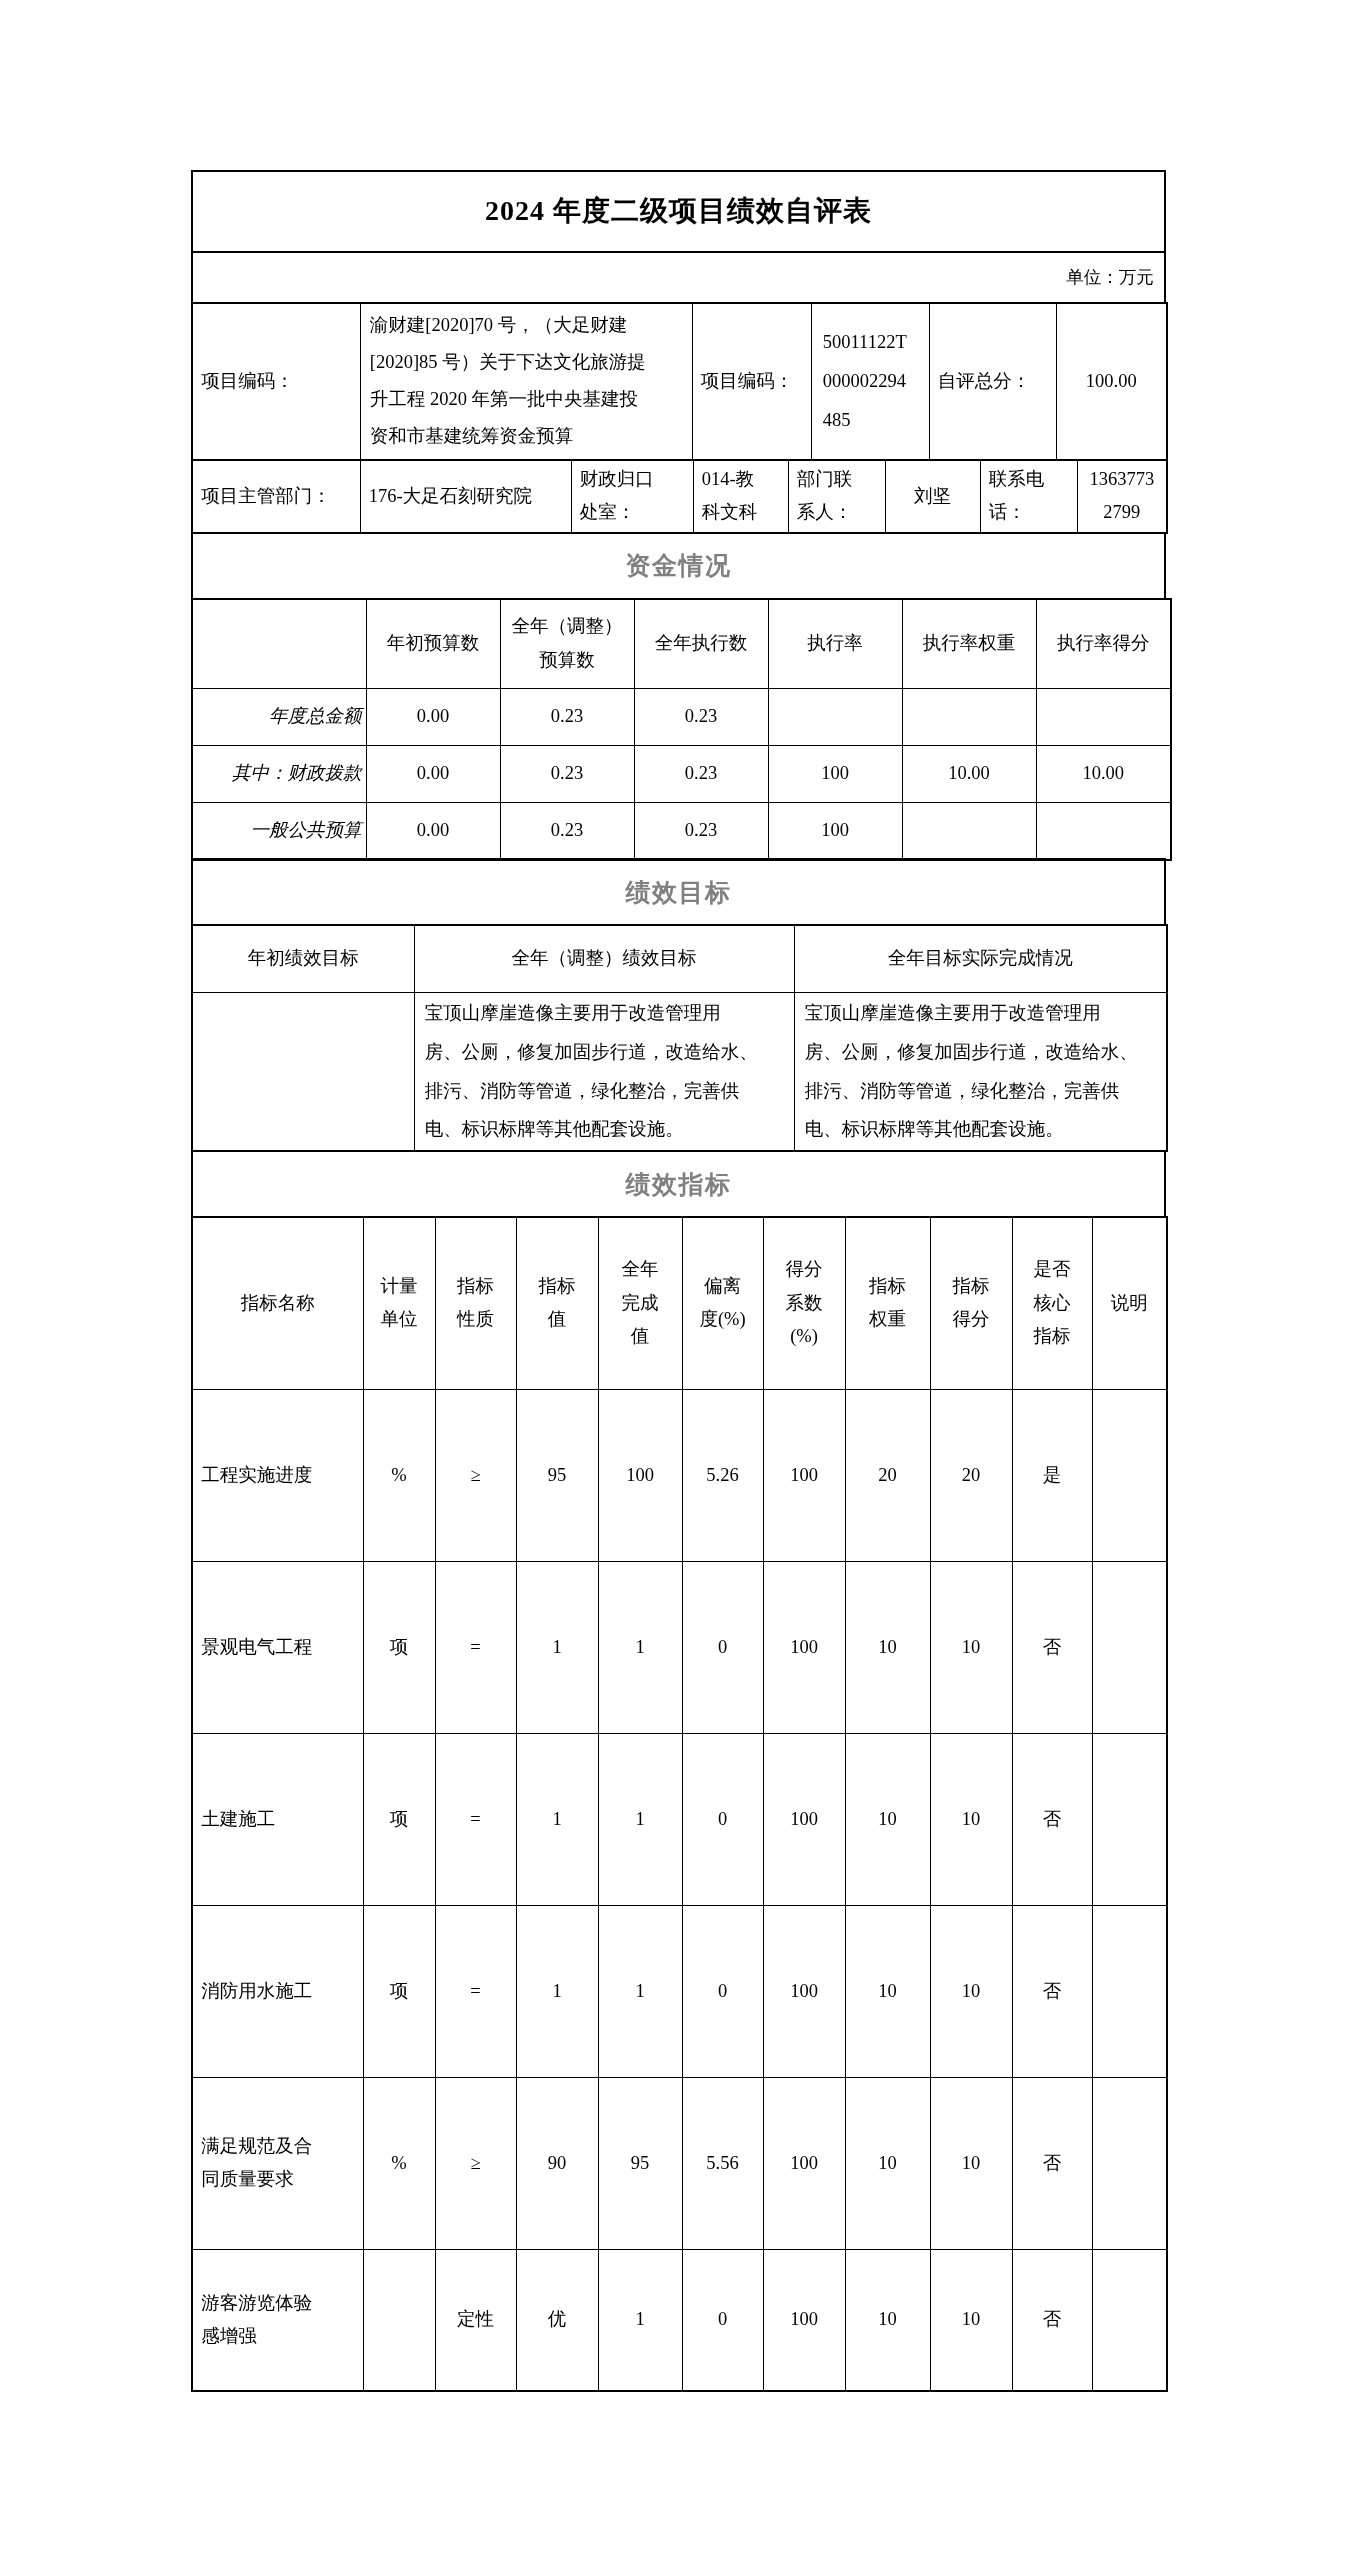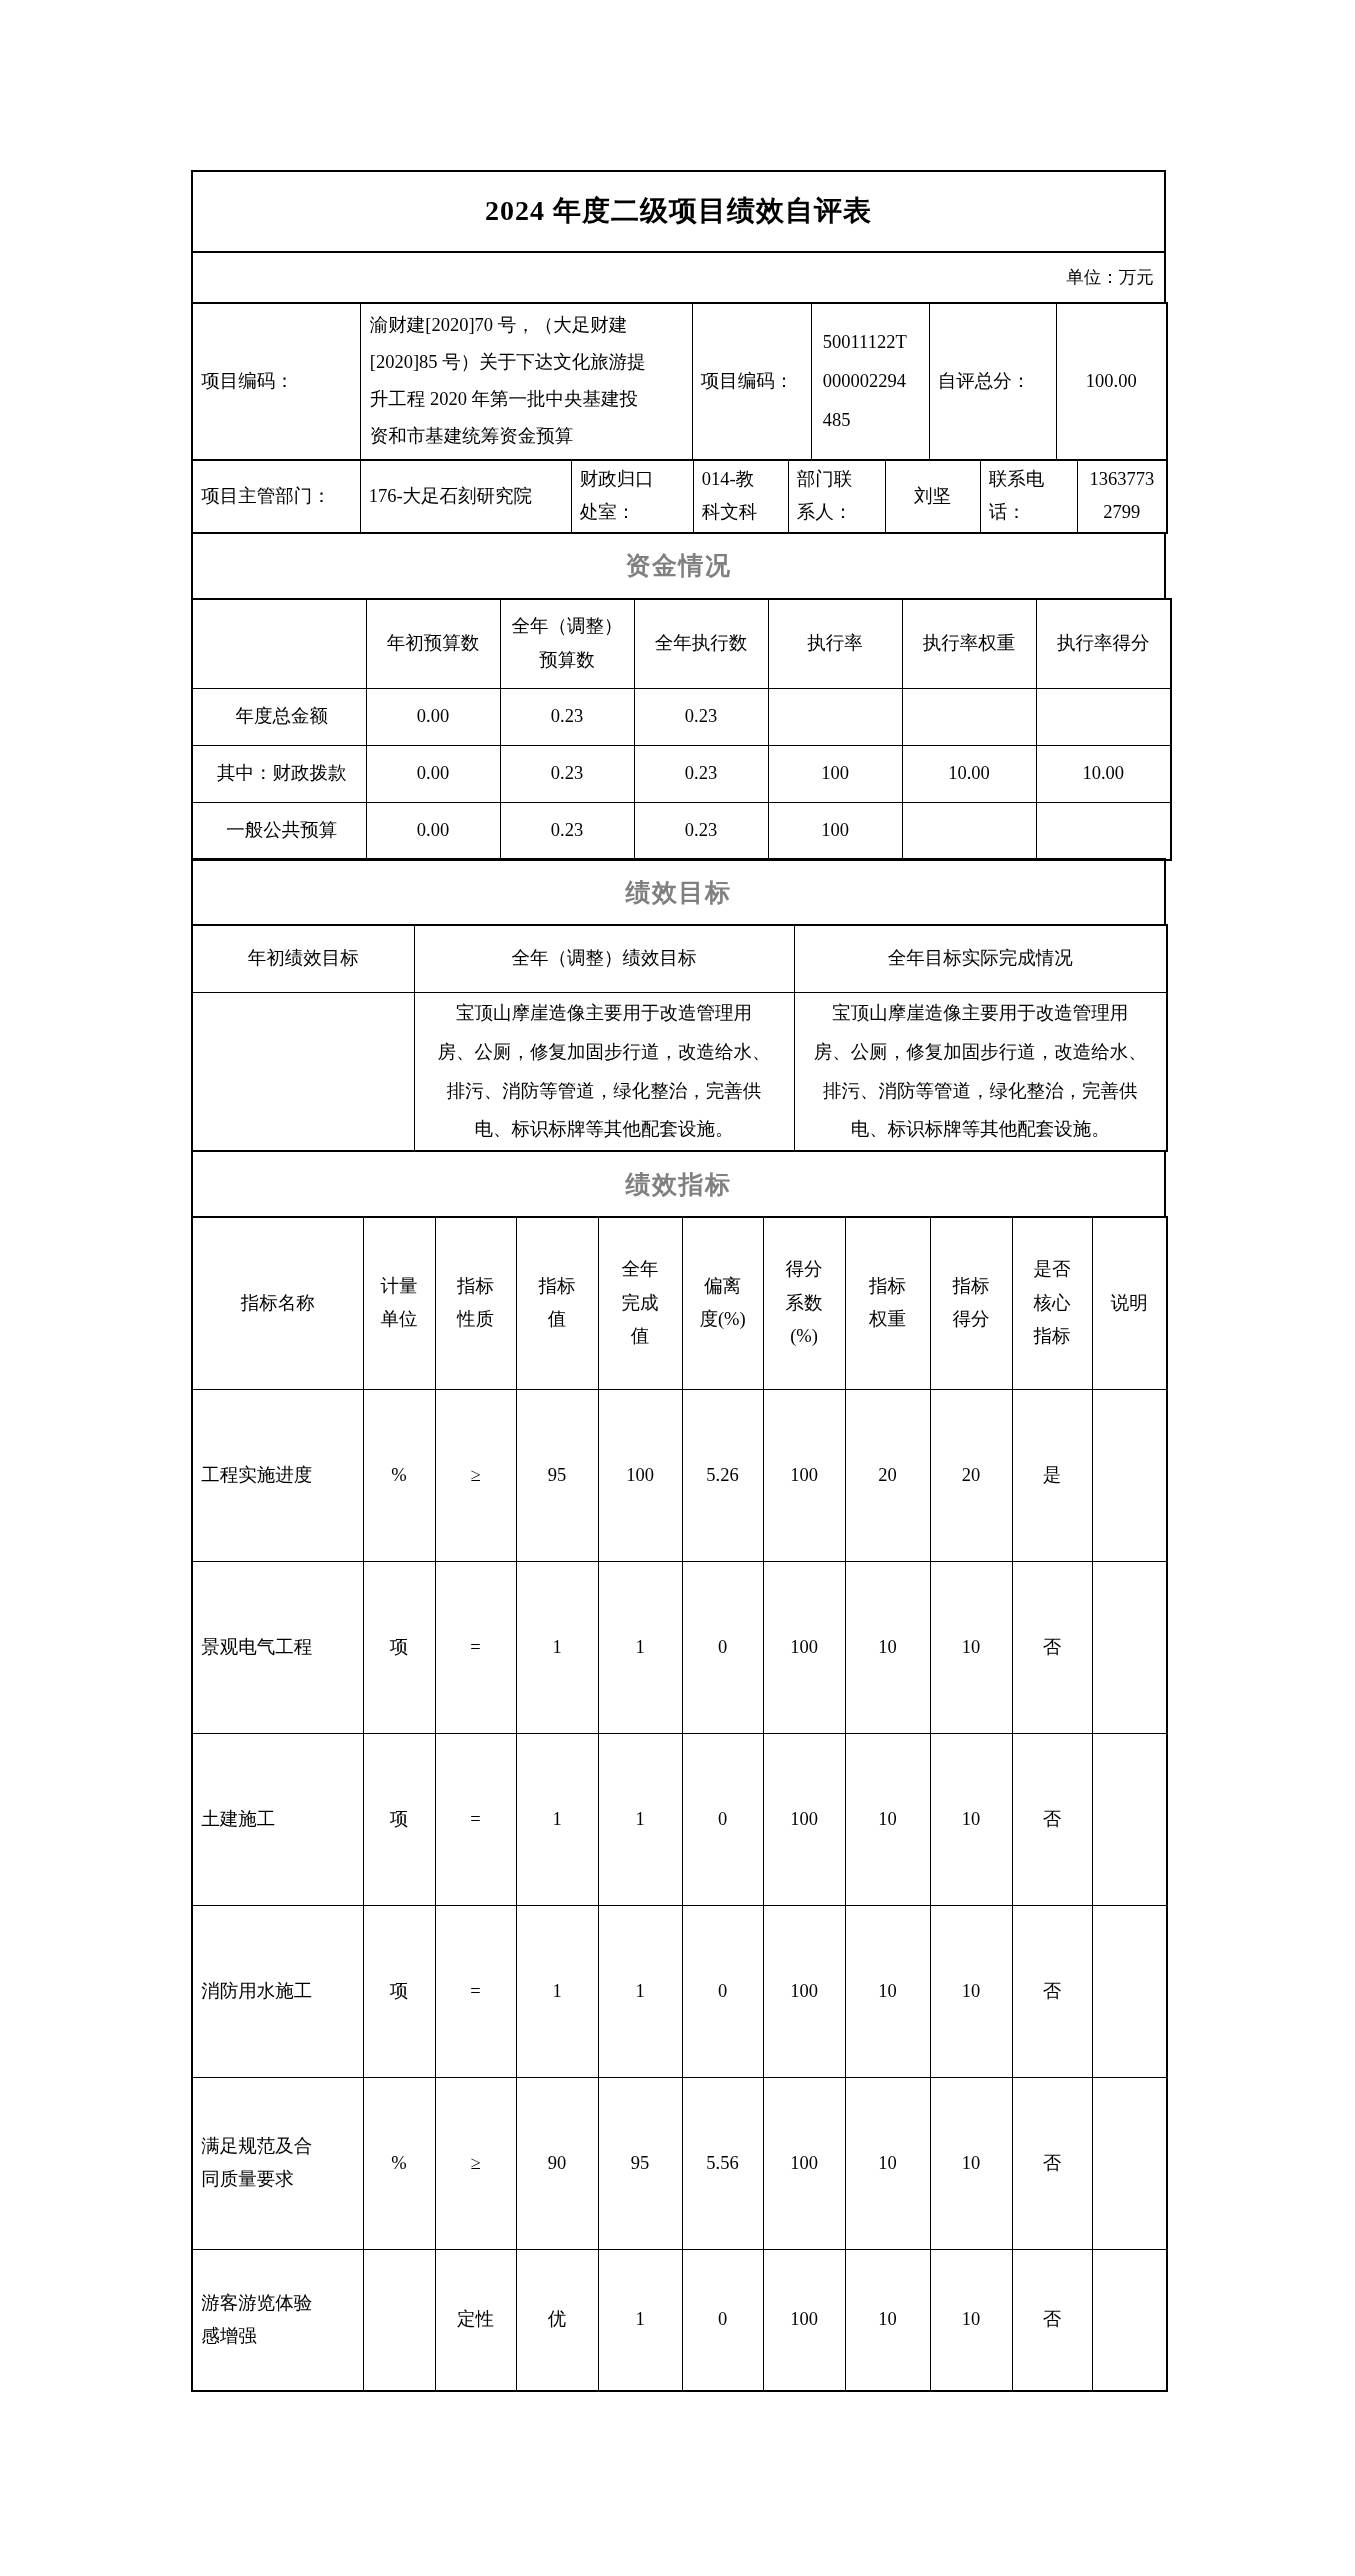--- a/index.html
+++ b/index.html
@@ -23,25 +23,25 @@
   .info2 tr{height:73px;}
   .lbl{text-align:left;padding-left:8.2px;}
   .val-name{text-align:left;padding:0 9.3px;line-height:2;}
   .code{text-align:left;padding-left:11.3px;line-height:2.1;}
   
   .sec td{height:64px;font-size:25px;font-weight:bold;color:#808080;letter-spacing:1.5px;text-align:center;}
   
   .fund{width:981px !important;}
   .fund .hdr tr{height:90px;}
   .fund .body tr{height:57px;}
-  .fund .body td:first-child{text-align:center;padding-left:9px;}
+  .fund .body td:first-child{text-align:right;padding-left:9px;font-style:italic;}
   
   .goal .hdr tr{height:67px;}
   .goal .body tr{height:159px;}
-  .goal .body td{text-align:center;padding:0 10.3px;line-height:2.1;}
+  .goal .body td{text-align:left;padding:0 10.3px;line-height:2.1;}
   
   .ind .hdr tr{height:172px;}
   .ind .body tr{height:172px;}
   .ind .body tr:last-child{height:142px;}
   .ind .body td:first-child{text-align:left;padding-left:8.2px;}
 </style>
 </head>
 <body>
 
 <div class="sheet">

